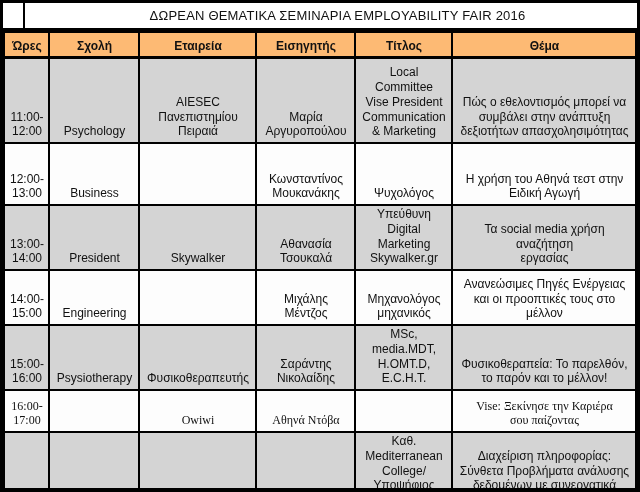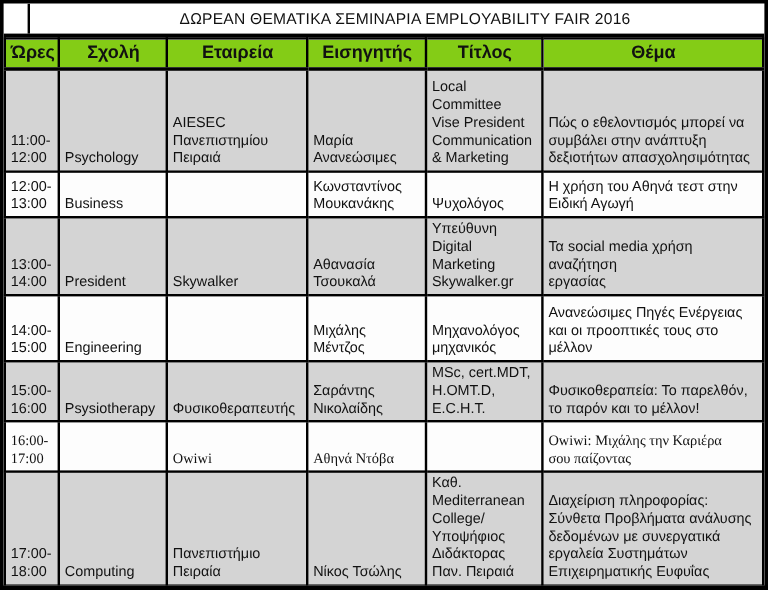--- a/index.html
+++ b/index.html
@@ -44,40 +44,40 @@
   }
   table.schedule {
     border-collapse: collapse;
     table-layout: fixed;
     width: 100%;
     flex: 1 1 auto;
   }
   .schedule th, .schedule td {
     border: 2px solid #000;
     vertical-align: bottom;
-    text-align: left;
+    text-align: center;
     padding: 1px 3px 3px 4px;
     font-size: 12px;
     line-height: 1.23;
     white-space: pre-line;
     overflow: hidden;
   }
   .schedule thead tr { height: 25px; }
   .schedule th {
     text-align: center;
     font-weight: bold;
-    font-size: 15px;
+    font-size: 12px;
     padding-bottom: 2px;
     border-bottom: 3px solid #000;
-    background: #84cc16;
+    background: #fdba74;
   }
   .schedule tbody tr { background: #fdfdfd; }
   .schedule tbody tr.shaded { background: #d4d4d4; }
   .schedule tbody tr:nth-child(1) { height: 86px; }
-  .schedule tbody tr:nth-child(2) { height: 38px; }
+  .schedule tbody tr:nth-child(2) { height: 62px; }
   .schedule tbody tr:nth-child(3) { height: 60px; }
   .schedule tbody tr:nth-child(4) { height: 55px; }
   .schedule tbody tr:nth-child(5) { height: 46px; }
   .schedule tbody tr:nth-child(6) { height: 42px; font-family: Liberation Serif, serif; }
   .schedule tbody tr:nth-child(7) { height: 92px; }
   col.c-hours    { width: 45px; }
   col.c-school   { width: 90px; }
   col.c-company  { width: 117px; }
   col.c-presenter{ width: 99px; }
   col.c-title    { width: 97px; }
@@ -113,21 +113,21 @@
     </thead>
     <tbody>
         <tr class="shaded">
     <td>11:00-
 12:00</td>
     <td>Psychology</td>
     <td>AIESEC
 Πανεπιστημίου
 Πειραιά</td>
     <td>Μαρία
-Ανανεώσιμες</td>
+Αργυροπούλου</td>
     <td>Local
 Committee
 Vise President
 Communication
 &amp; Marketing</td>
     <td>Πώς ο εθελοντισμός μπορεί να
 συμβάλει στην ανάπτυξη
 δεξιοτήτων απασχολησιμότητας</td>
   </tr>
         <tr>
@@ -168,34 +168,34 @@
 και οι προοπτικές τους στο
 μέλλον</td>
   </tr>
         <tr class="shaded">
     <td>15:00-
 16:00</td>
     <td>Psysiotherapy</td>
     <td>Φυσικοθεραπευτής</td>
     <td>Σαράντης
 Νικολαίδης</td>
-    <td>MSc, cert.MDT,
+    <td>MSc, media.MDT,
 H.OMT.D,
 E.C.H.T.</td>
     <td>Φυσικοθεραπεία: Το παρελθόν,
 το παρόν και το μέλλον!</td>
   </tr>
         <tr>
     <td>16:00-
 17:00</td>
     <td></td>
     <td>Owiwi</td>
     <td>Αθηνά Ντόβα</td>
     <td></td>
-    <td>Owiwi: Μιχάλης την Καριέρα
+    <td>Vise: Ξεκίνησε την Καριέρα
 σου παίζοντας</td>
   </tr>
         <tr class="shaded">
     <td>17:00-
 18:00</td>
     <td>Computing</td>
     <td>Πανεπιστήμιο
 Πειραία</td>
     <td>Νίκος Τσώλης</td>
     <td>Καθ.

